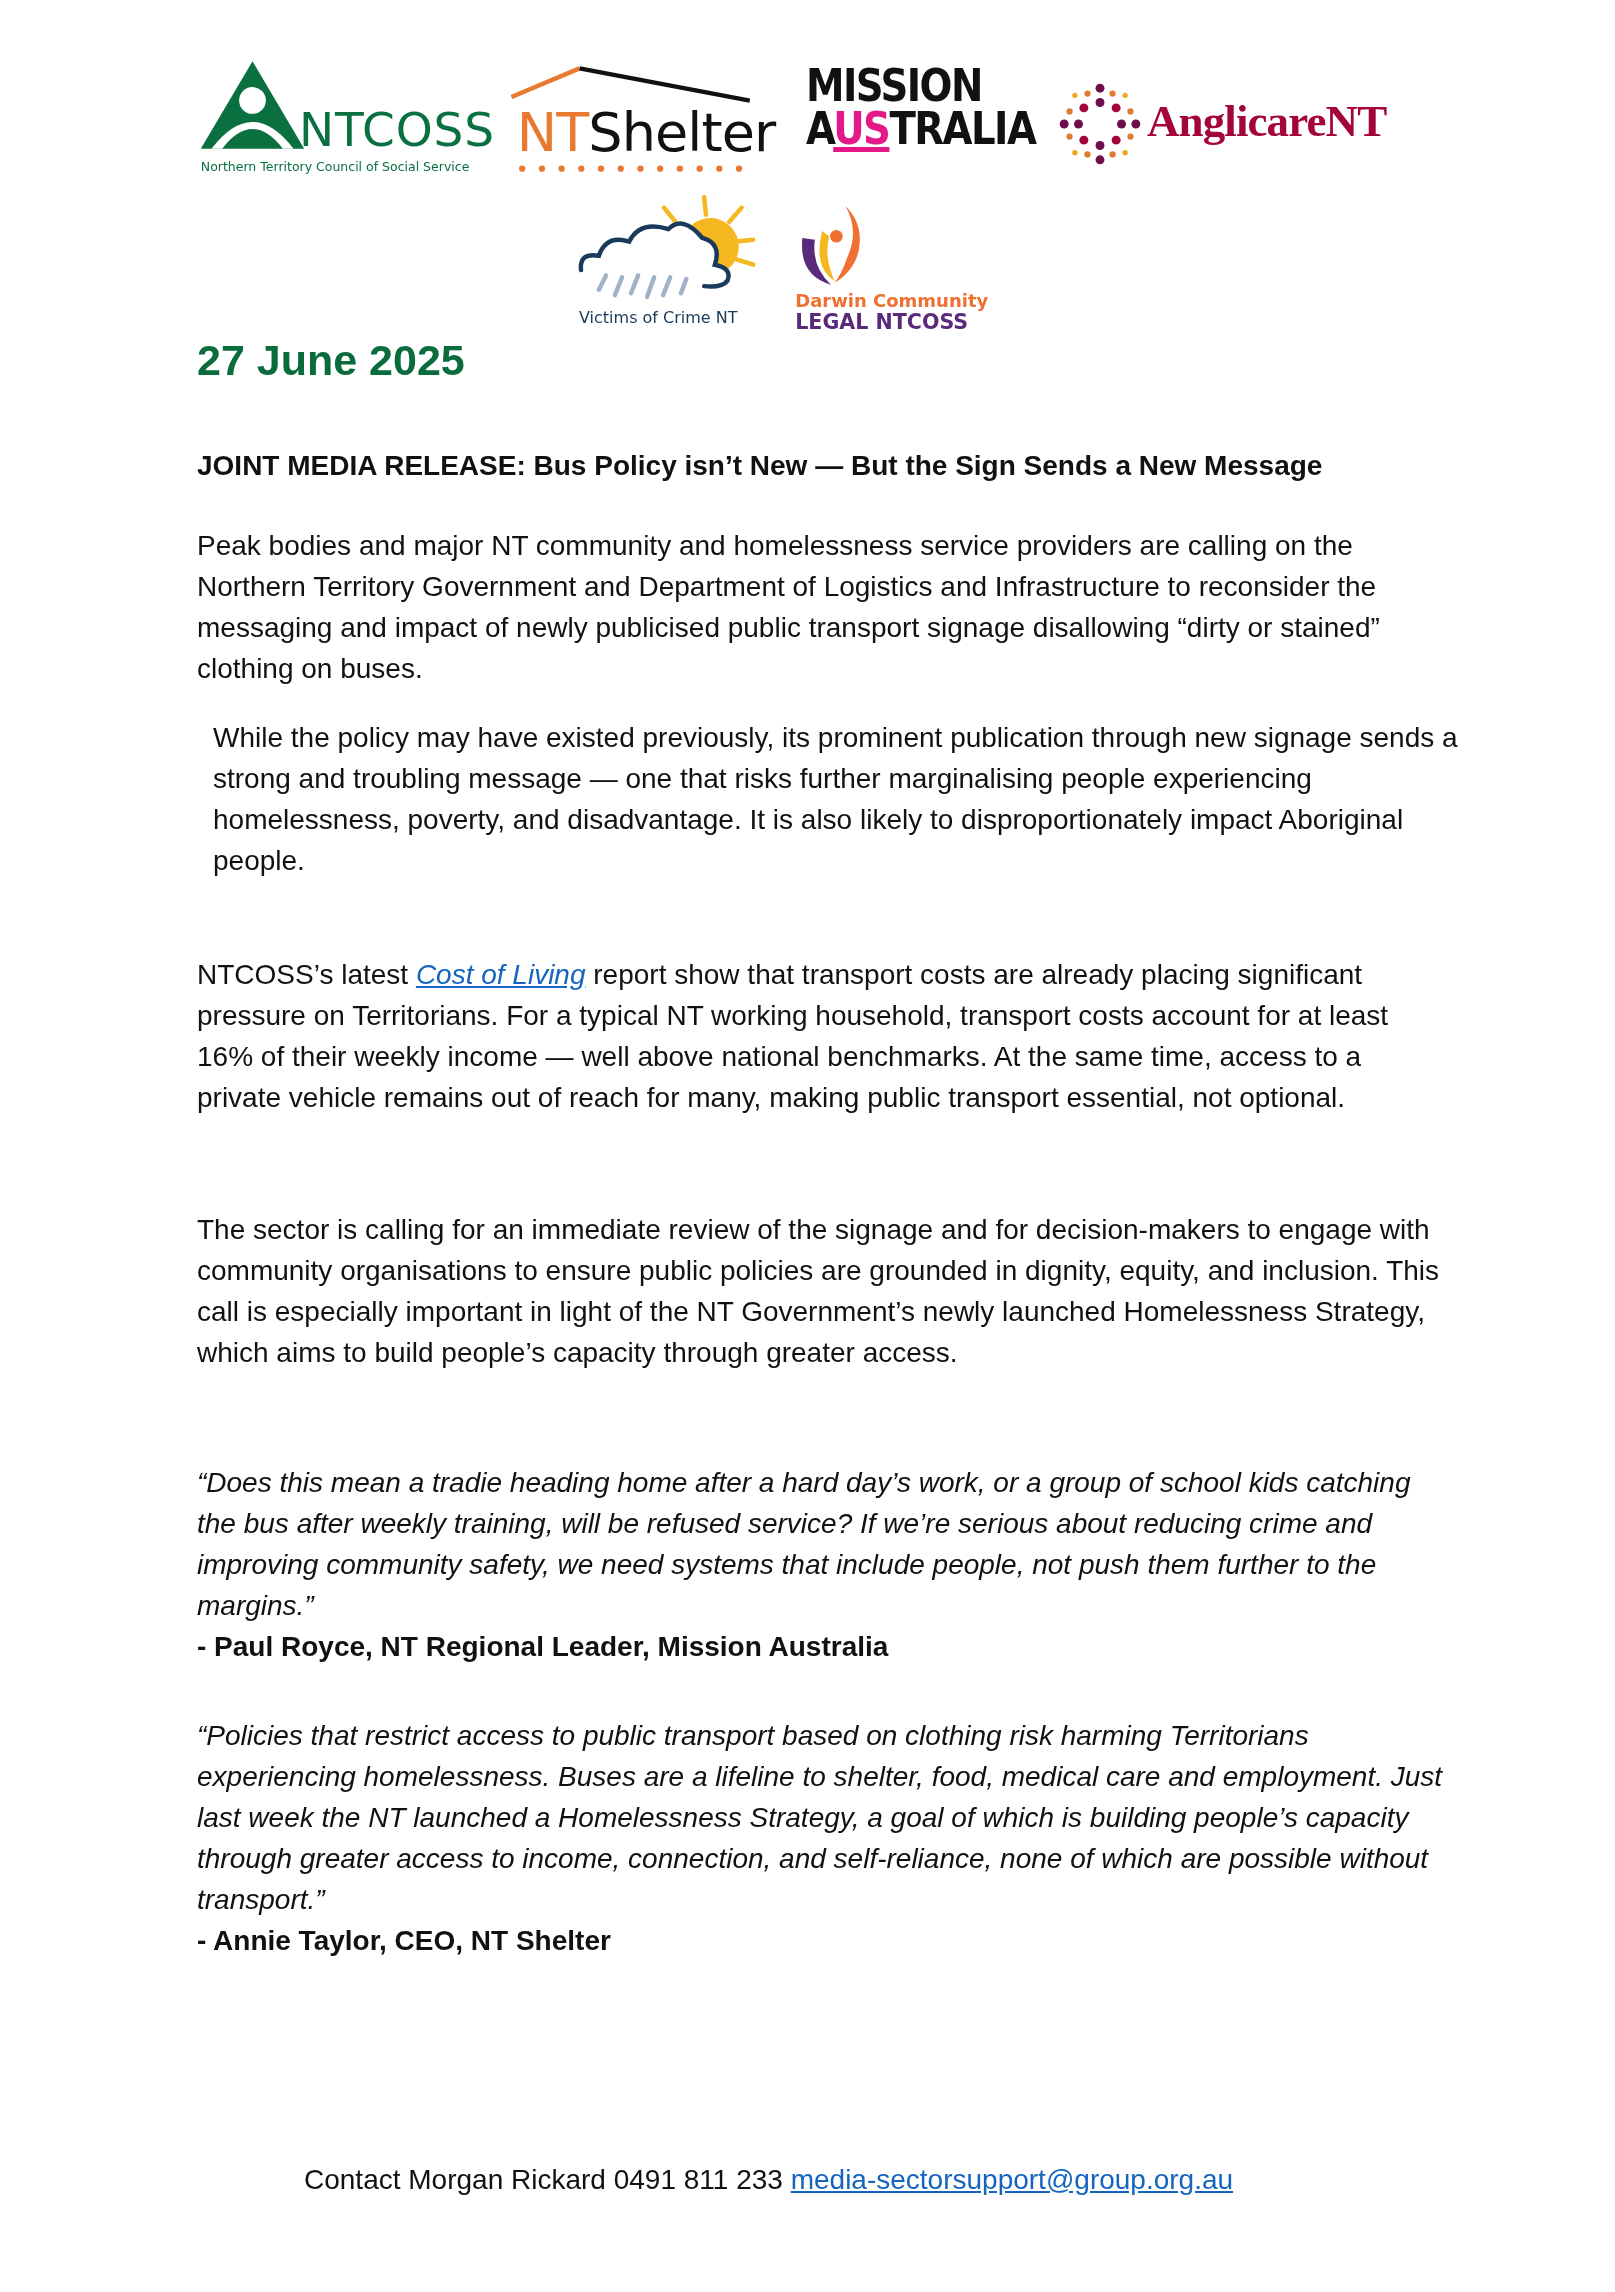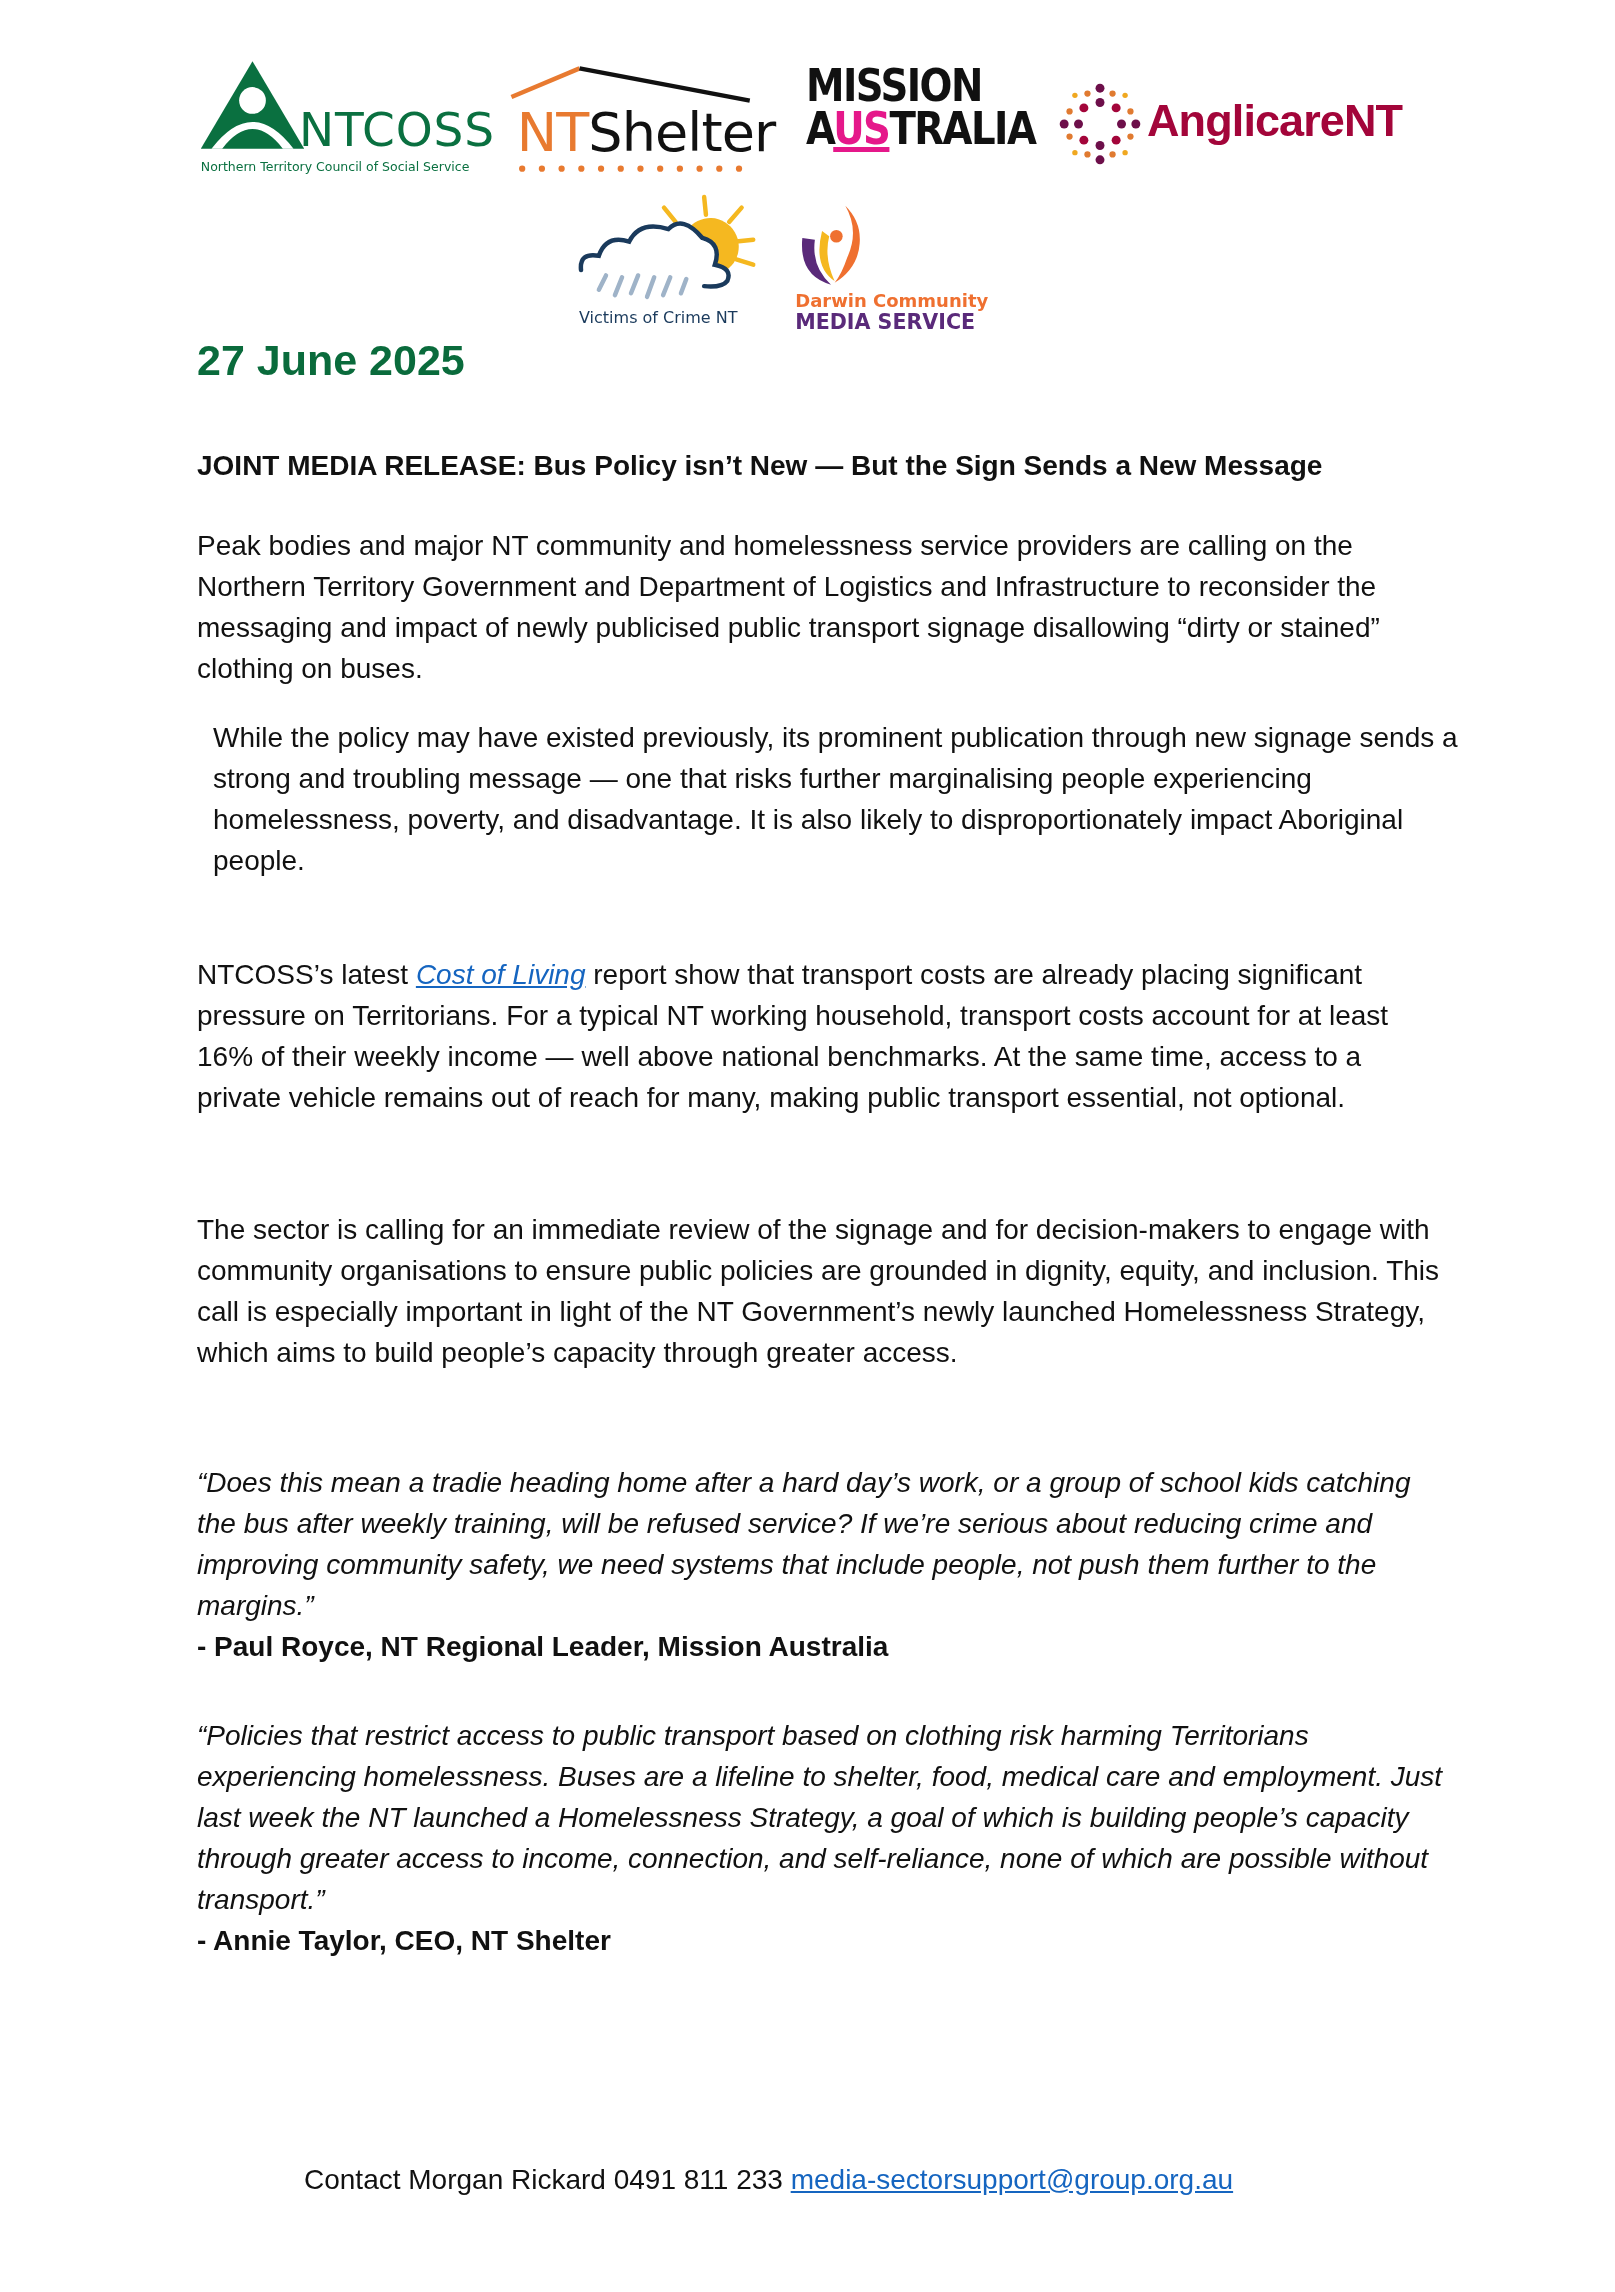--- a/index.html
+++ b/index.html
@@ -16,21 +16,21 @@
   .ntshelter { left: 506px; top: 63px; width: 251px; height: 112px; }
   .ntshelter .word { position: absolute; left: 10.7px; top: 38px; font-size: 54px; font-family: "DejaVu Sans", sans-serif; letter-spacing: -0.9px; white-space: nowrap; }
   .ntshelter .nt { color: #e87a30; }
   .ntshelter .sh { color: #111; }
 
   .mission { left: 806px; top: 64px; width: 233px; height: 99px; }
   .mission .line { font-family: "DejaVu Sans", sans-serif; font-weight: bold; font-size: 45px; line-height: 43px; letter-spacing: -1.8px; color: #111; transform: scaleX(0.86); transform-origin: left; white-space: nowrap; }
   .mission .us { color: #e5188a; text-decoration: underline; text-decoration-thickness: 4.5px; }
 
   .anglicare { left: 1057px; top: 79px; width: 376px; height: 90px; }
-  .anglicare .word { position: absolute; left: 90px; top: 16px; font-size: 45px; font-weight: bold; color: #a3053a; font-family: Liberation Sans, sans-serif; letter-spacing: -0.9px; white-space: nowrap; }
+  .anglicare .word { position: absolute; left: 90px; top: 16px; font-size: 45px; font-weight: bold; color: #a3053a; font-family: Liberation Serif, serif; letter-spacing: -0.9px; white-space: nowrap; }
 
   .victims { left: 570px; top: 188px; width: 188px; height: 143px; }
   .victims .word { position: absolute; left: 9px; top: 120px; font-size: 16px; color: #1a3a5c; white-space: nowrap; font-family: "DejaVu Sans", sans-serif; }
 
   .dcls { left: 788px; top: 204px; width: 197px; height: 133px; }
   .dcls .l1 { position: absolute; left: 7.2px; top: 86px; font-size: 18px; font-weight: bold; color: #ef7030; white-space: nowrap; font-family: "DejaVu Sans", sans-serif; }
   .dcls .l2 { position: absolute; left: 7.2px; top: 106px; font-size: 20.6px; font-weight: bold; color: #5a2a7a; white-space: nowrap; font-family: "DejaVu Sans", sans-serif; }
 
   
   .date { position: absolute; left: 197px; top: 336px; font-size: 43px; font-weight: bold; color: #0a6b3c; font-family: "Liberation Sans", sans-serif; }
@@ -139,21 +139,21 @@
   </div>
 
   <div class="logo dcls">
     <svg width="72" height="86" viewBox="0 0 80 96" style="position:absolute;left:7.2px;top:0">
       <path d="M8,38 Q4,80 40,90 Q18,70 22,40 Z" fill="#5a2a7a"></path>
       <path d="M30,30 Q20,70 44,86 Q32,60 38,36 Z" fill="#f5b820"></path>
       <path d="M56,2 Q72,30 58,60 Q52,78 44,88 Q70,72 72,44 Q74,20 56,2 Z" fill="#ef7030"></path>
       <circle cx="46" cy="36" r="7" fill="#ef7030"></circle>
     </svg>
     <span class="l1">Darwin Community</span>
-    <span class="l2">MEDIA SERVICE</span>
+    <span class="l2">LEGAL NTCOSS</span>
   </div>
 
   <div class="date">27 June 2025</div>
 
   <div class="headline">JOINT MEDIA RELEASE: Bus Policy isn’t New — But the Sign Sends a New Message</div>
 
   <p class="para" style="top:525px;margin:0">Peak bodies and major NT community and homelessness service providers are calling on the Northern Territory Government and Department of Logistics and Infrastructure to reconsider the messaging and impact of newly publicised public transport signage disallowing “dirty or stained” clothing on buses.</p>
   <p class="para" style="top:701px;margin:16px">While the policy may have existed previously, its prominent publication through new signage sends a strong and troubling message — one that risks further marginalising people experiencing homelessness, poverty, and disadvantage. It is also likely to disproportionately impact Aboriginal people.</p>
   <p class="para" style="top:954px;margin:0"><span>NTCOSS’s latest </span><a class="link" href="#">Cost of Living</a><span> report show that transport costs are already placing significant pressure on Territorians. For a typical NT working household, transport costs account for at least 16% of their weekly income — well above national benchmarks. At the same time, access to a private vehicle remains out of reach for many, making public transport essential, not optional.</span></p>
   <p class="para" style="top:1209px;margin:0">The sector is calling for an immediate review of the signage and for decision-makers to engage with community organisations to ensure public policies are grounded in dignity, equity, and inclusion. This call is especially important in light of the NT Government’s newly launched Homelessness Strategy, which aims to build people’s capacity through greater access.</p>

